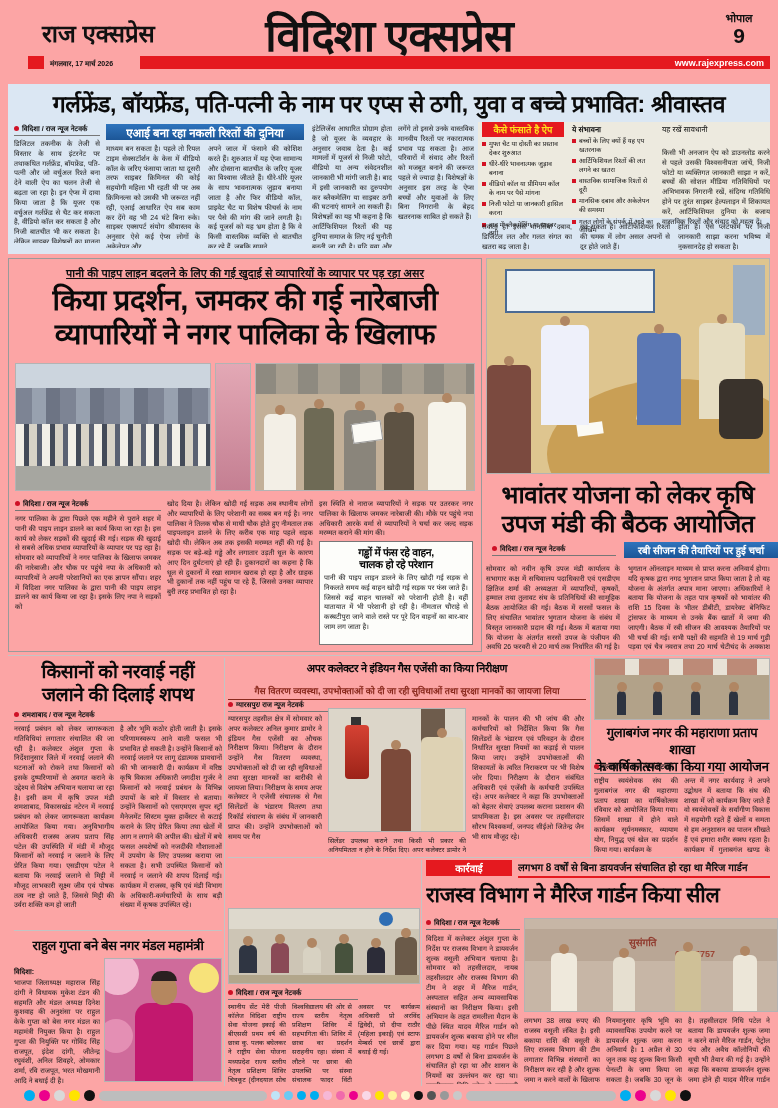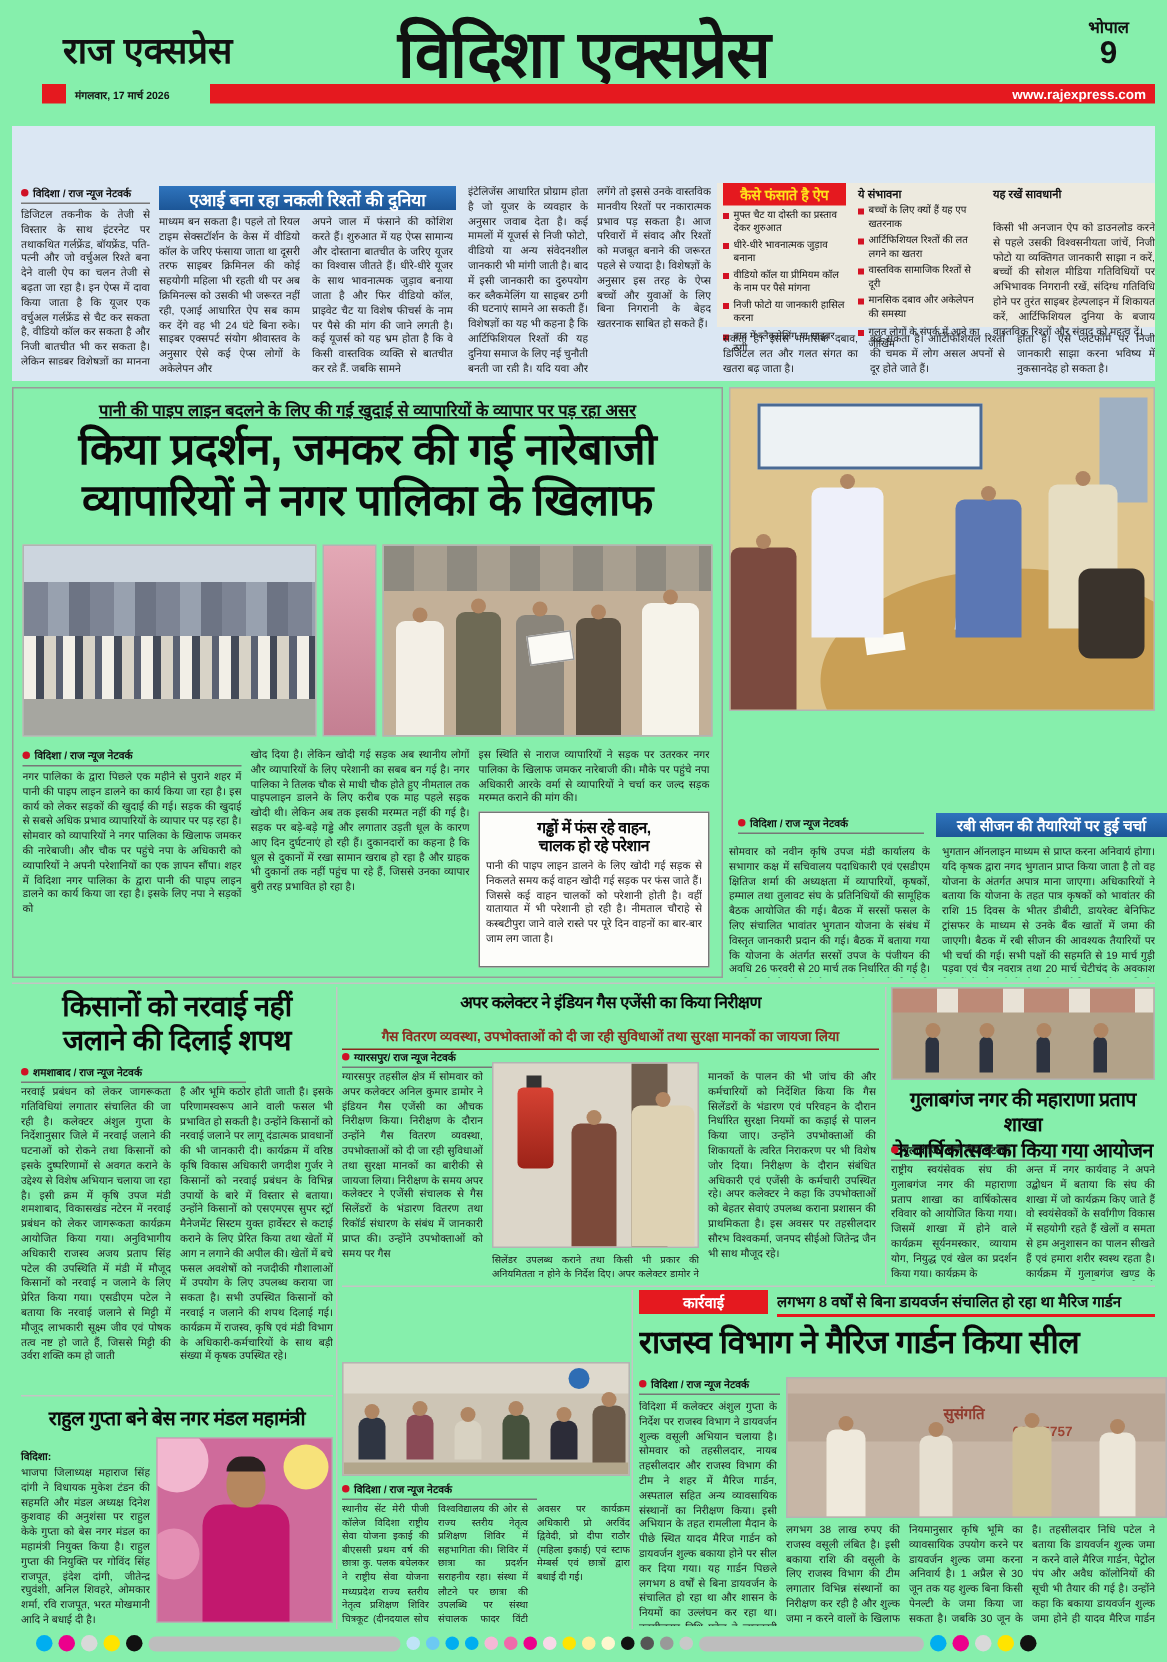--- a/index.html
+++ b/index.html
@@ -1,17 +1,17 @@
 <!DOCTYPE html>
 <html><head>
 <meta charset="utf-8">
 <style>
   *{margin:0;padding:0;box-sizing:border-box}
   html,body{background:#9a9a9a}
-  .page{position:relative;width:778px;height:1108px;margin:0 auto;background:#86efac;
+  .page{position:relative;width:778px;height:1108px;margin:0 auto;background:#fca5a5;
         font-family:"Liberation Sans","DejaVu Sans",sans-serif;color:#111;overflow:hidden}
   .abs{position:absolute}
   .hl{font-weight:800;color:#0a0a0a;letter-spacing:-.3px}
   .ctr{text-align:center}
   .jt{font-size:7px;line-height:1.4;text-align:justify;color:#1c1c1c;overflow:hidden}
   .byline{display:flex;align-items:center;gap:3px;font-size:7px;font-weight:700;
           border-bottom:1px solid #777;padding-bottom:2px}
   .bdot{width:5px;height:5px;border-radius:50%;background:#cf1126;flex:0 0 auto}
   .bullet{display:flex;gap:3px;font-size:6.6px;line-height:1.3;margin-bottom:3px;text-align:left}
   .sq{width:4px;height:4px;background:#d41224;margin-top:2px;flex:0 0 auto}
@@ -40,20 +40,21 @@
   <div class="abs" style="left:28px;top:56px;width:16px;height:13px;background:#e5191f"></div>
   <div class="abs" style="left:50px;top:59px;font-size:7px;font-weight:700">मंगलवार, 17 मार्च 2026</div>
   <div class="abs ctr" style="left:0;right:0;top:4px;font-size:44px;font-weight:900;letter-spacing:-1px">विदिशा एक्सप्रेस</div>
   <div class="abs ctr" style="right:14px;top:10px;width:50px;font-size:11px;font-weight:800">भोपाल</div>
   <div class="abs ctr" style="right:14px;top:24px;width:50px;font-size:21px;font-weight:800">9</div>
   <div class="abs" style="left:140px;right:8px;top:56px;height:13px;background:#e5191f;display:flex;justify-content:flex-end;align-items:center;padding-right:6px">
     <span style="color:#fff;font-size:9px;font-weight:700">www.rajexpress.com</span>
   </div>
 
   <div class="abs" style="left:8px;top:84px;width:762px;height:170px;background:#dbe7f3">
+    <div class="abs ctr hl" style="left:4px;right:4px;top:3px;font-size:23px;white-space:nowrap;overflow:hidden">गर्लफ्रेंड, बॉयफ्रेंड, पति-पत्नी के नाम पर एप्स से ठगी, युवा व बच्चे प्रभावित: श्रीवास्तव</div>
 
     <div class="abs" style="left:6px;top:40px;width:86px">
       <div class="byline">
           <span class="bdot"></span>
           <span>विदिशा / राज न्यूज नेटवर्क</span>
         </div>
       <div class="jt" style="height:104px;margin-top:3px">डिजिटल तकनीक के तेजी से विस्तार के साथ इंटरनेट पर तथाकथित गर्लफ्रेंड, बॉयफ्रेंड, पति-पत्नी और जो वर्चुअल रिश्ते बना देने वाली ऐप का चलन तेजी से बढ़ता जा रहा है। इन ऐप्स में दावा किया जाता है कि यूजर एक वर्चुअल गर्लफ्रेंड से चैट कर सकता है, वीडियो कॉल कर सकता है और निजी बातचीत भी कर सकता है। लेकिन साइबर विशेषज्ञों का मानना है कि यह ट्रेंड आने वाले समय में बड़ा खतरा बन सकता है।</div>
     </div>
 
     <div class="abs" style="left:98px;top:40px;width:198px">
@@ -111,21 +112,21 @@
           <span class="sq"></span>
           <span>मानसिक दबाव और अकेलेपन की समस्या</span>
         </div>
       <div class="bullet">
           <span class="sq"></span>
           <span>गलत लोगों के संपर्क में आने का जोखिम</span>
         </div>
     </div>
 
     <div class="abs" style="left:654px;top:40px;width:108px">
-      <div style="font-size:7.5px;font-weight:700;margin-bottom:14px">यह रखें सावधानी</div>
+      <div style="font-size:7.5px;font-weight:400;margin-bottom:14px">यह रखें सावधानी</div>
       <div class="jt" style="height:84px">किसी भी अनजान ऐप को डाउनलोड करने से पहले उसकी विश्वसनीयता जांचें, निजी फोटो या व्यक्तिगत जानकारी साझा न करें, बच्चों की सोशल मीडिया गतिविधियों पर अभिभावक निगरानी रखें, संदिग्ध गतिविधि होने पर तुरंत साइबर हेल्पलाइन में शिकायत करें, आर्टिफिशियल दुनिया के बजाय वास्तविक रिश्तों और संवाद को महत्व दें।</div>
     </div>
 
     <div class="jt abs" style="left:474px;top:138px;width:90px;height:28px">सकता है। इससे मानसिक दबाव, डिजिटल लत और गलत संगत का खतरा बढ़ जाता है।</div>
     <div class="jt abs" style="left:572px;top:138px;width:90px;height:28px">बढ़ सकता है। आर्टिफिशियल रिश्तों की चमक में लोग असल अपनों से दूर होते जाते हैं।</div>
     <div class="jt abs" style="left:670px;top:138px;width:92px;height:28px">होता है। ऐसे प्लेटफॉर्म पर निजी जानकारी साझा करना भविष्य में नुकसानदेह हो सकता है।</div>
   </div>
 
   <div class="abs" style="left:8px;top:258px;width:474px;height:394px;border:1px solid #9a9a9a">
     <div class="abs ctr kicker" style="left:8px;right:8px;top:6px;font-size:11px">पानी की पाइप लाइन बदलने के लिए की गई खुदाई से व्यापारियों के व्यापार पर पड़ रहा असर</div>
@@ -174,20 +175,24 @@
     <div class="abs" style="left:18px;top:10px;width:150px;height:44px;background:#edf2f4;border:2px solid #4a6a94"></div>
     <div class="abs" style="left:246px;top:6px;width:32px;height:70px;background:#9fb0c2"></div>
     <div class="abs" style="left:60px;top:120px;width:260px;height:150px;background:#c99f55;border-radius:50%"></div>
     <div class="abs" style="left:150px;top:150px;width:26px;height:12px;background:#fbfaf4;transform:rotate(6deg)"></div>
     <div class="abs" style="left:90px;top:164px;width:26px;height:12px;background:#fbfaf4;transform:rotate(-8deg)"></div>
     <div class="fig" style="left:0;top:106px;width:44px;height:110px;background:#7b4a3f"></div>
     <div class="fig" style="left:54px;top:66px;width:48px;height:100px;background:#eef0fa"></div>
     <div class="fig" style="left:150px;top:74px;width:44px;height:92px;background:#5b77b4"></div>
     <div class="fig" style="left:212px;top:64px;width:46px;height:96px;background:#e6ddc2"></div>
     <div class="abs" style="left:232px;top:120px;width:44px;height:60px;background:#3a332c;border-radius:8px"></div>
+  </div>
+  <div class="abs ctr hl" style="left:486px;top:480px;width:284px;font-size:24px;line-height:29px">
+    <div>भावांतर योजना को लेकर कृषि</div>
+    <div>उपज मंडी की बैठक आयोजित</div>
   </div>
   <div class="abs" style="left:492px;top:544px;width:124px">
     <div class="byline">
         <span class="bdot"></span>
         <span>विदिशा / राज न्यूज नेटवर्क</span>
       </div>
   </div>
   <div class="bluebox abs" style="left:624px;top:542px;width:154px;height:16px;font-size:10px">रबी सीजन की तैयारियों पर हुई चर्चा</div>
   <div class="jt abs" style="left:486px;top:564px;width:134px;height:88px">सोमवार को नवीन कृषि उपज मंडी कार्यालय के सभागार कक्ष में सचिवालय पदाधिकारी एवं एसडीएम क्षितिज शर्मा की अध्यक्षता में व्यापारियों, कृषकों, हम्माल तथा तुलावट संघ के प्रतिनिधियों की सामूहिक बैठक आयोजित की गई। बैठक में सरसों फसल के लिए संचालित भावांतर भुगतान योजना के संबंध में विस्तृत जानकारी प्रदान की गई। बैठक में बताया गया कि योजना के अंतर्गत सरसों उपज के पंजीयन की अवधि 26 फरवरी से 20 मार्च तक निर्धारित की गई है। जबकि मंडी में नीलामी के माध्यम से सरसों की बिक्री की अवधि 23 मार्च से 30 मई तक रहेगी। बैठक में यह भी जानकारी दी गई कि यदि कोई कृषक 1 मार्च से 22 मार्च के मध्य सरसों का विक्रय करता है, तो शेष मात्रा ही भावांतर भुगतान योजना के लिए पात्र मानी जाएगी।</div>
   <div class="jt abs" style="left:628px;top:564px;width:142px;height:88px">भुगतान ऑनलाइन माध्यम से प्राप्त करना अनिवार्य होगा। यदि कृषक द्वारा नगद भुगतान प्राप्त किया जाता है तो वह योजना के अंतर्गत अपात्र माना जाएगा। अधिकारियों ने बताया कि योजना के तहत पात्र कृषकों को भावांतर की राशि 15 दिवस के भीतर डीबीटी, डायरेक्ट बेनिफिट ट्रांसफर के माध्यम से उनके बैंक खातों में जमा की जाएगी। बैठक में रबी सीजन की आवश्यक तैयारियों पर भी चर्चा की गई। सभी पक्षों की सहमति से 19 मार्च गुड़ी पड़वा एवं चैत्र नवरात्र तथा 20 मार्च चेटीचंद के अवकाश दिवसों में भी मंडी में नीलामी कार्य किए जाने का निर्णय लिया गया। किसान भाई इन दिनों में भी अपनी उपज विक्रय के लिए मंडी में ला सकते हैं।</div>

